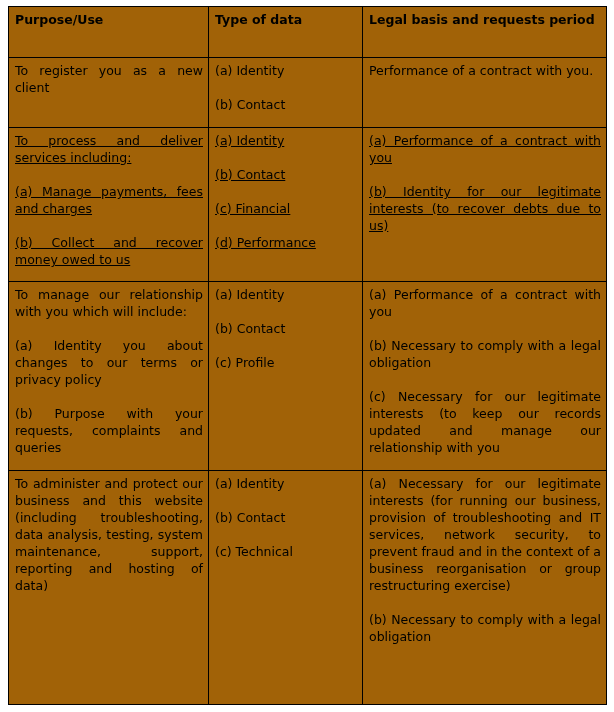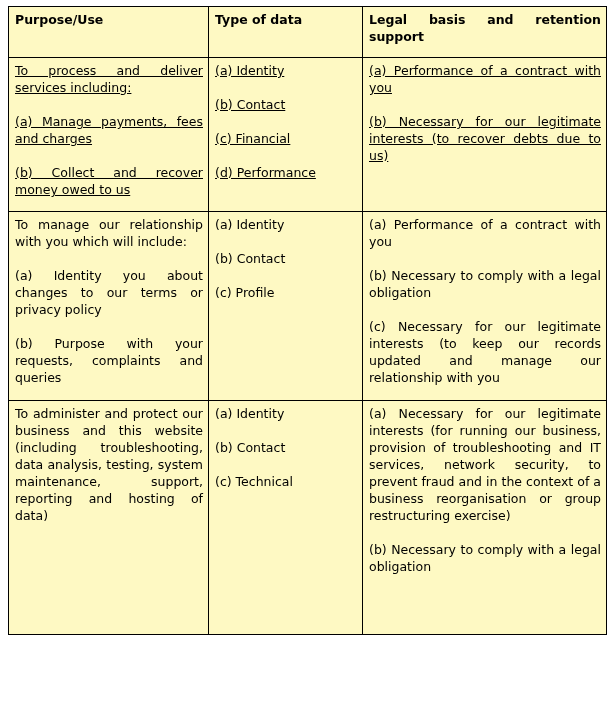--- a/index.html
+++ b/index.html
@@ -15,21 +15,21 @@
     height: 712px;
     box-sizing: border-box;
     font-family: "DejaVu Sans", "Liberation Sans", sans-serif;
     color: #000000;
   }
   table.privacy-table {
     border-collapse: collapse;
     table-layout: fixed;
     width: 598px;
     margin: 6px 0 0 8px;
-    background: #fef9c3;
+    background: #a16207;
   }
   table.privacy-table th,
   table.privacy-table td {
     border: 1.5px solid #000000;
     vertical-align: top;
     padding: 4px 5px 4px 6px;
     font-size: 12.5px;
     line-height: 17px;
     text-align: justify;
     overflow: hidden;
@@ -62,41 +62,53 @@
   <table class="privacy-table">
     <colgroup>
       <col class="col-purpose">
       <col class="col-type">
       <col class="col-legal">
     </colgroup>
     <thead>
       <tr class="hdr">
         <th>Purpose/Use</th>
         <th>Type of data</th>
-        <th>Legal basis and retention support</th>
+        <th>Legal basis and requests period</th>
       </tr>
     </thead>
     <tbody>
 
+      <tr class="row-0">
+        <td>
+          <p class="cell-par">To register you as a new client</p>
+        </td>
+        <td>
+          <p class="cell-par">(a) Identity</p>
+          <p class="cell-par">(b) Contact</p>
+        </td>
+        <td>
+          <p class="cell-par">Performance of a contract with you.</p>
+        </td>
+      </tr>
 
       <tr class="row-1">
         <td>
           <p class="cell-par">To process and deliver services including:</p>
           <p class="cell-par">(a) Manage payments, fees and charges</p>
           <p class="cell-par">(b) Collect and recover money owed to us</p>
         </td>
         <td>
           <p class="cell-par">(a) Identity</p>
           <p class="cell-par">(b) Contact</p>
           <p class="cell-par">(c) Financial</p>
           <p class="cell-par">(d) Performance</p>
         </td>
         <td>
           <p class="cell-par">(a) Performance of a contract with you</p>
-          <p class="cell-par">(b) Necessary for our legitimate interests (to recover debts due to us)</p>
+          <p class="cell-par">(b) Identity for our legitimate interests (to recover debts due to us)</p>
         </td>
       </tr>
 
       <tr class="row-2">
         <td>
           <p class="cell-par">To manage our relationship with you which will include:</p>
           <p class="cell-par">(a) Identity you about changes to our terms or privacy policy</p>
           <p class="cell-par">(b) Purpose with your requests, complaints and queries</p>
         </td>
         <td>

